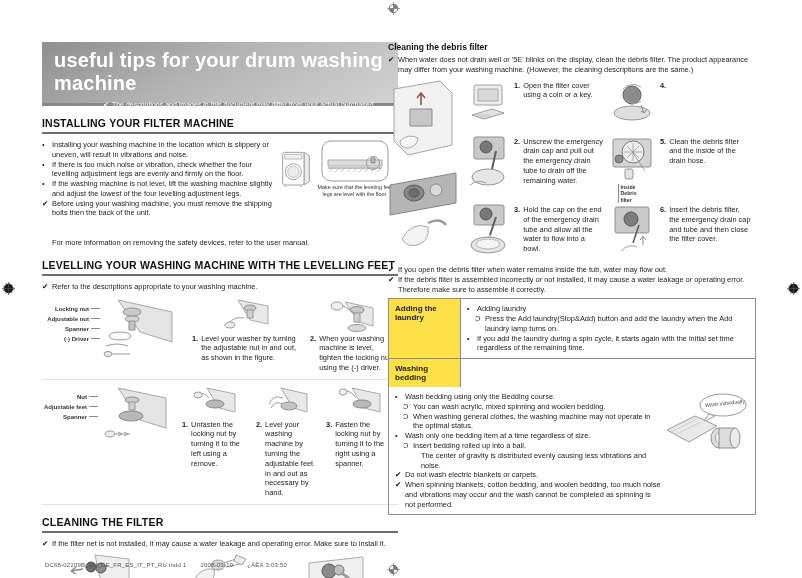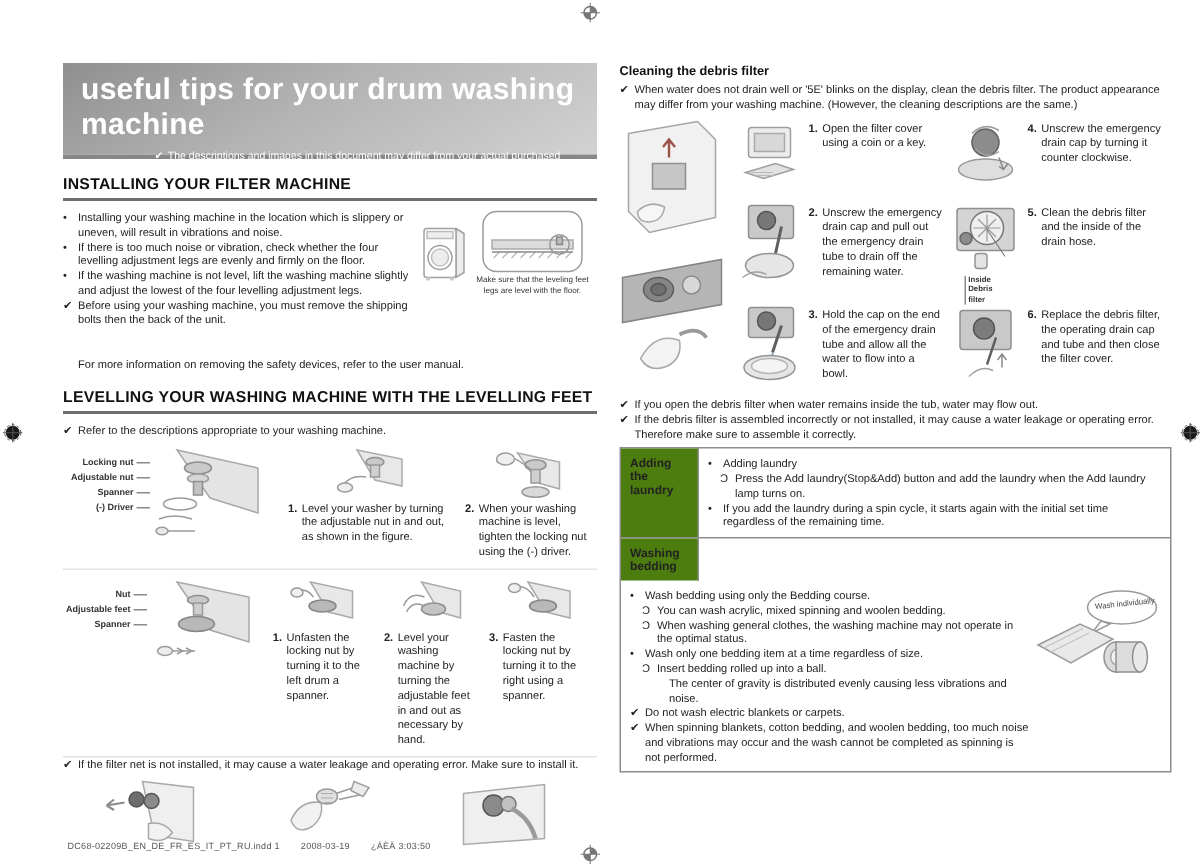--- a/index.html
+++ b/index.html
@@ -2,21 +2,21 @@
 <html><head>
 <meta charset="utf-8">
 <style>
   html,body{margin:0;padding:0;background:#ffffff;}
   .page{position:relative;width:802px;height:578px;background:#fff;overflow:hidden;
         font-family:"Liberation Sans","DejaVu Sans",sans-serif;color:#2b2b2b;}
   
   .regmark{position:absolute;width:13px;height:13px;}
   
   .col-left{position:absolute;left:42px;top:42px;width:356px;}
-  .col-right{position:absolute;left:413px;top:40px;width:368px;}
+  .col-right{position:absolute;left:388px;top:40px;width:368px;}
   
   .banner{width:100%;height:64px;background:linear-gradient(150deg,#8f8f8f 0%,#b3b3b3 45%,#d2d2d2 100%);
           border-bottom:3px solid #878787;box-sizing:border-box;padding:7px 10px 5px 12px;}
   .banner-title{font-size:20px;font-weight:bold;color:#fff;letter-spacing:.2px;}
   .banner-note{margin-top:5px;margin-left:auto;width:285px;font-size:7px;line-height:1.35;color:#fff;text-align:left;display:flex;gap:3px;}
   
   .sec-head{font-size:10.5px;font-weight:bold;color:#111;border-bottom:2px solid #6e6e6e;
             padding-bottom:3px;margin:11px 0 6px 0;letter-spacing:.2px;}
   .sub-head{font-size:8.5px;font-weight:bold;color:#111;margin:2px 0 3px 0;}
   
@@ -52,21 +52,21 @@
   .dg-big{grid-row:1/4;display:flex;flex-direction:column;gap:4px;}
   .dsmall{display:flex;flex-direction:column;align-items:center;}
   .dstep{min-height:56px;padding:2px 2px 4px 2px;box-sizing:border-box;}
   .inside-label{font-size:5.2px;font-weight:bold;color:#333;line-height:1.25;border-left:1px solid #888;
                 padding-left:2px;margin-top:1px;width:26px;}
   .debris-notes{margin-top:6px;}
   
   .know-table{border:1px solid #8d8d8d;margin-top:4px;}
   .know-row{display:flex;border-bottom:1px solid #8d8d8d;}
   .know-row:last-child{border-bottom:none;flex-direction:column;}
-  .know-label{flex:none;width:52px;background:#4d7c0f;border-right:1px solid #8d8d8d;
+  .know-label{flex:none;width:72px;background:#fde047;border-right:1px solid #8d8d8d;
               padding:5px 6px;font-size:8px;font-weight:bold;color:#222;box-sizing:border-box;}
   .know-content{flex:1;padding:5px 6px;box-sizing:border-box;}
   .know-flex{display:flex;}
   .know-lines{flex:1;}
   .bedding-wrap{flex:none;width:88px;position:relative;}
   .bubble-text{position:absolute;left:44px;top:8px;width:40px;text-align:center;font-size:5.2px;
                color:#444;line-height:1.2;transform:rotate(-6deg);}
   
   .footer{position:absolute;left:45px;bottom:10px;font-size:6px;color:#555;display:flex;gap:14px;letter-spacing:.2px;}
   svg.sk{display:block;}
@@ -256,21 +256,21 @@
         <div class="figwrap">
           <svg class="sk" width="44" height="34" viewBox="0 0 44 34">
             <path d="M14 2 L42 8 V26 L26 22 Z" fill="#e8e8e8" stroke="#aaa"></path>
             <ellipse cx="22" cy="18" rx="9" ry="4" fill="#b8b8b8" stroke="#868686"></ellipse>
             <path d="M2 10 q8 -6 14 2" fill="none" stroke="#9a9a9a"></path>
             <ellipse cx="5" cy="9" rx="4" ry="3" fill="#efefef" stroke="#9a9a9a"></ellipse>
           </svg>
         </div>
         <div class="step-txt">
           <b>1.</b>
-            <span>Unfasten the locking nut by turning it to the left drum a spanner.</span>
+            <span>Unfasten the locking nut by turning it to the left using a remove.</span>
         </div>
       </div>
       <div class="lev-cell" style="width:72px;">
         <div class="figwrap">
           <svg class="sk" width="44" height="34" viewBox="0 0 44 34">
             <path d="M16 2 L42 8 V26 L28 22 Z" fill="#e8e8e8" stroke="#aaa"></path>
             <ellipse cx="24" cy="20" rx="8" ry="4" fill="#c4c4c4" stroke="#8f8f8f"></ellipse>
             <path d="M4 18 q4 -10 14 -6 m-12 10 q4 -8 12 -4" fill="none" stroke="#9a9a9a"></path>
           </svg>
         </div>
@@ -288,20 +288,21 @@
             <ellipse cx="5" cy="6" rx="4" ry="3" fill="#efefef" stroke="#9a9a9a"></ellipse>
           </svg>
         </div>
         <div class="step-txt">
           <b>3.</b>
             <span>Fasten the locking nut by turning it to the right using a spanner.</span>
         </div>
       </div>
     </div>
 
+    <div class="sec-head">CLEANING THE FILTER</div>
     <div class="tline">
       <span class="mk">✔</span>
       <span>If the filter net is not installed, it may cause a water leakage and operating error. Make sure to install it.</span>
     </div>
 
     <div class="filter-row">
       <div class="filter-cell">
         <div class="figwrap">
           <svg class="sk" width="66" height="46" viewBox="0 0 66 46">
             <path d="M30 2 L64 6 V42 L38 38 Z" fill="#efefef" stroke="#aaa"></path>
@@ -385,21 +386,20 @@
           <ellipse cx="23" cy="34" rx="18" ry="7" fill="#dedede" stroke="#999"></ellipse>
           <circle cx="23" cy="16" r="9" fill="#8c8c8c" stroke="#5f5f5f"></circle>
           <path d="M14 10 q8 -8 18 -2" fill="none" stroke="#a0a0a0"></path>
           <path d="M16 20 q8 8 16 2" fill="none" stroke="#a0a0a0"></path>
           <path d="M32 26 l3 8 m-3 -2 l3 2 3 -4" fill="none" stroke="#8a8a8a"></path>
         </svg>
       </div>
       <div class="dstep">
         <div class="step-txt">
             <b>4.</b>
-            <span>Unscrew the emergency drain cap by turning it counter clockwise.</span>
           </div>
       </div>
 
       <div class="dsmall">
         <svg class="sk" width="44" height="56" viewBox="0 0 44 56">
           <rect x="8" y="2" width="30" height="22" rx="2" fill="#c9c9c9" stroke="#8f8f8f"></rect>
           <circle cx="20" cy="12" r="6" fill="#777" stroke="#555"></circle>
           <path d="M30 16 L26 34" stroke="#5f5f5f" stroke-width="2"></path>
           <ellipse cx="22" cy="42" rx="16" ry="8" fill="#e6e6e6" stroke="#949494"></ellipse>
           <path d="M4 50 q8 -6 16 -2" fill="none" stroke="#a0a0a0"></path>
@@ -452,21 +452,21 @@
           <rect x="6" y="4" width="34" height="26" rx="2" fill="#c9c9c9" stroke="#8f8f8f"></rect>
           <circle cx="22" cy="16" r="7" fill="#7c7c7c" stroke="#555"></circle>
           <path d="M30 22 L24 40" stroke="#5f5f5f" stroke-width="1.6"></path>
           <path d="M12 48 q8 -8 16 -4" fill="none" stroke="#a0a0a0"></path>
           <path d="M34 42 v-8 m-3 3 l3 -4 3 4" fill="none" stroke="#8a8a8a"></path>
         </svg>
       </div>
       <div class="dstep">
         <div class="step-txt">
             <b>6.</b>
-            <span>Replace the debris filter, the operating drain cap and tube and then close the filter cover.</span>
+            <span>Insert the debris filter, the emergency drain cap and tube and then close the filter cover.</span>
           </div>
       </div>
     </div>
 
     <div class="debris-notes">
       <div class="tline">
         <span class="mk">✔</span>
         <span>If you open the debris filter when water remains inside the tub, water may flow out.</span>
       </div>
       <div class="tline">

